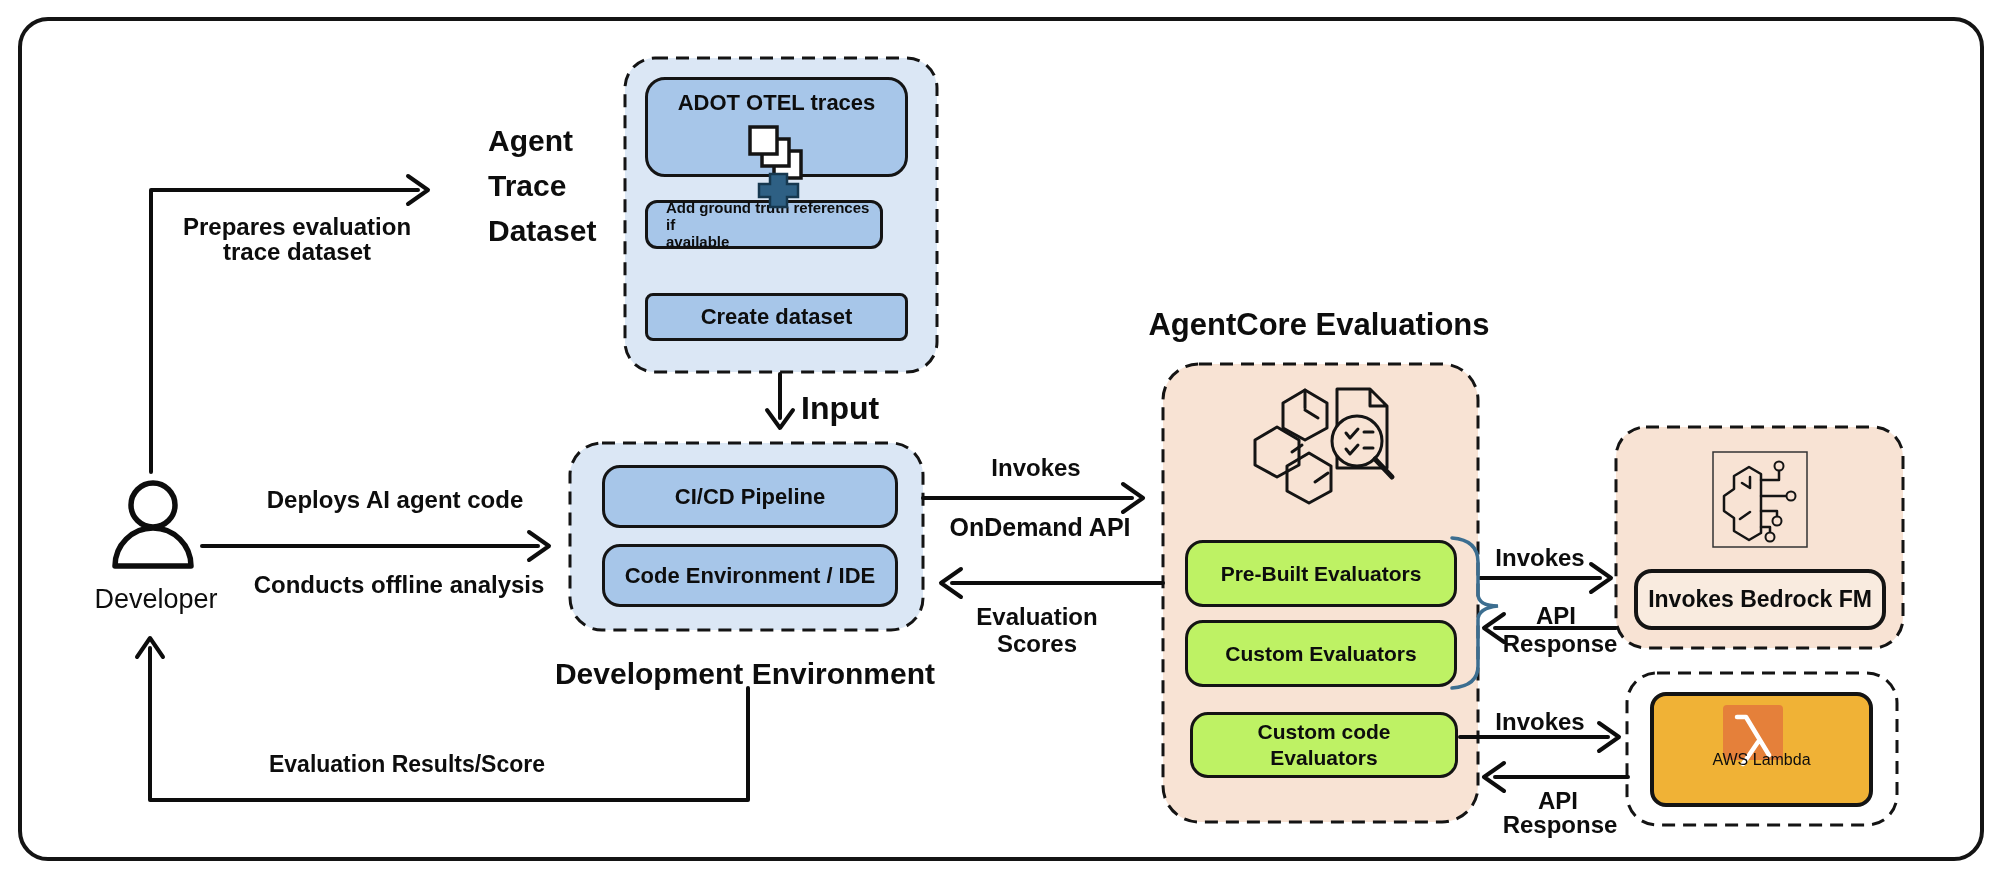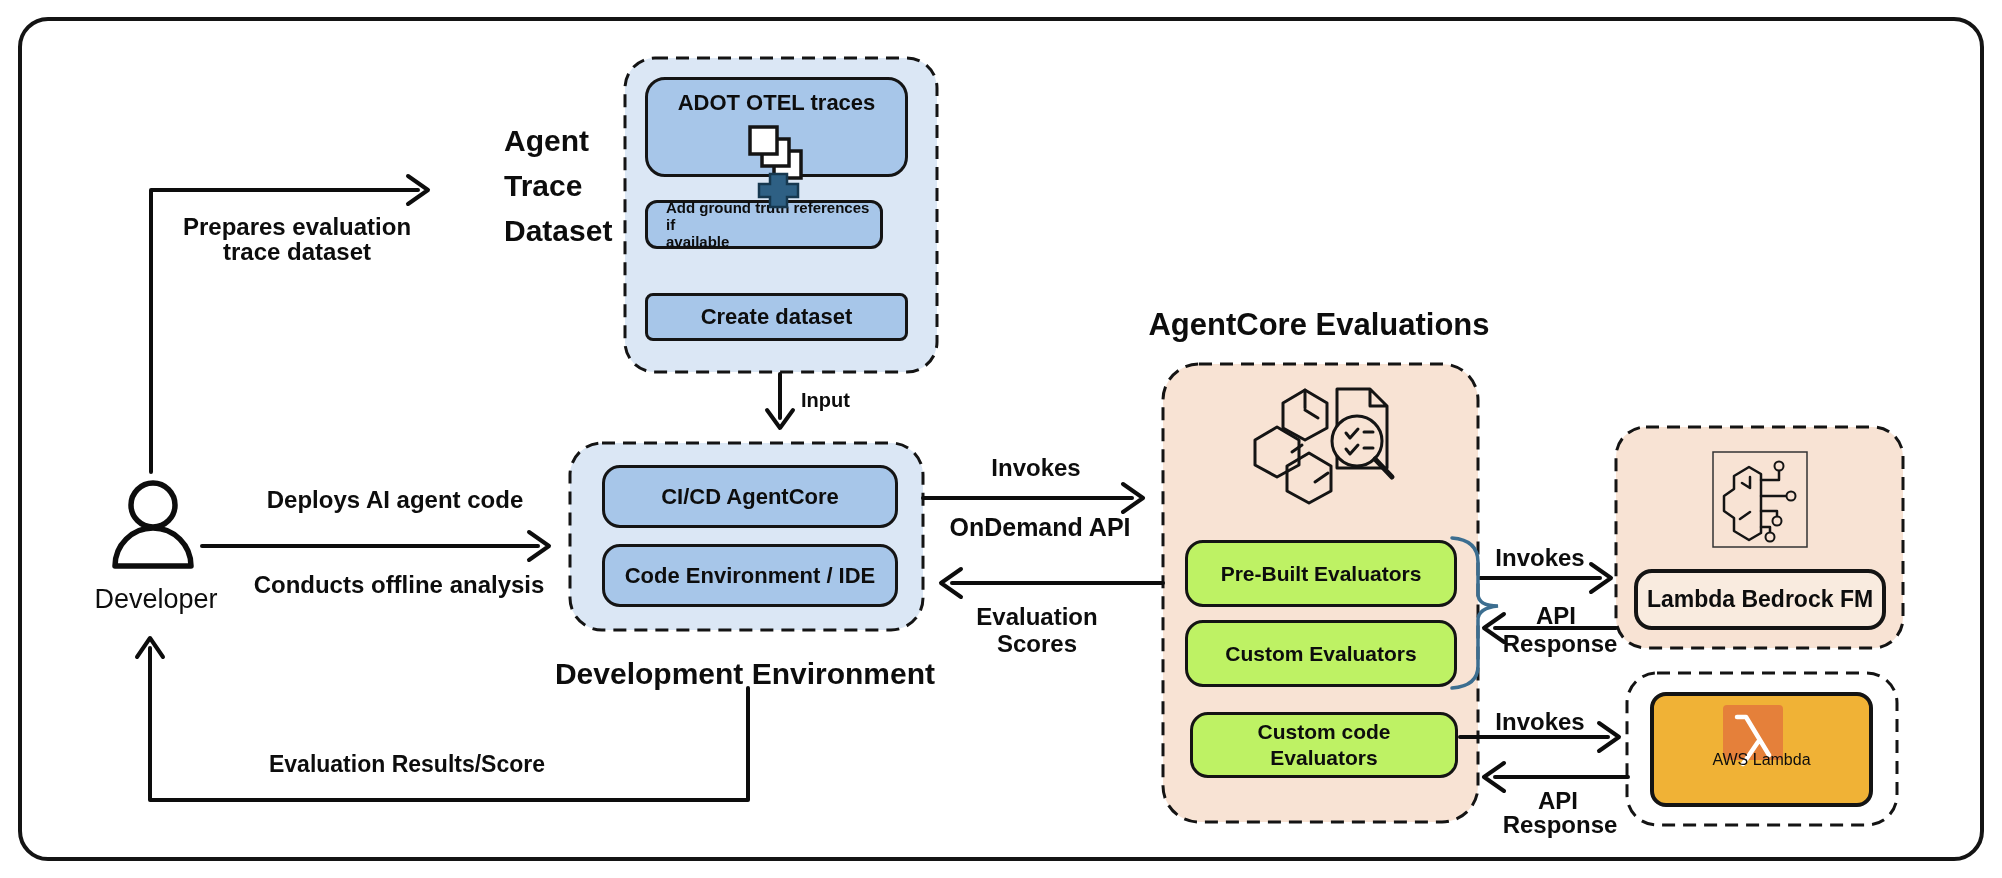--- a/index.html
+++ b/index.html
@@ -42,29 +42,29 @@
   #customcode-box{left:1190px;top:712px;width:268px;height:66px;border-radius:18px;
             font-size:21px;font-weight:600;line-height:26px;}
   #bedrock-box{left:1634px;top:569px;width:252px;height:61px;background:#f9ebdf;
             border-radius:18px;border-width:4px;font-size:23px;font-weight:700;}
   #lambda-box{left:1650px;top:692px;width:223px;height:115px;background:#f0b236;
             border-radius:16px;border-width:4px;}
   
   .lbl{line-height:1.25;}
   .pre{white-space:pre-line;}
   .ctr{text-align:center;}
-  #atd-title{left:504px;top:118px;width:170px;font-size:30px;font-weight:700;line-height:45px;}
+  #atd-title{left:488px;top:118px;width:170px;font-size:30px;font-weight:700;line-height:45px;}
   #deveng-title{left:545px;top:655px;width:400px;font-size:30px;font-weight:700;}
   #agentcore-title{left:1119px;top:306px;width:400px;font-size:31px;font-weight:700;}
   #developer-label{left:66px;top:583px;width:180px;font-size:27px;font-weight:500;}
   #prepares-label{left:147px;top:214px;width:300px;font-size:24px;font-weight:600;line-height:25px;}
   #deploys-label{left:245px;top:485px;width:300px;font-size:24px;font-weight:600;}
   #conducts-label{left:249px;top:570px;width:300px;font-size:24px;font-weight:600;}
   #evalresults-label{left:257px;top:750px;width:300px;font-size:23px;font-weight:600;}
-  #input-label{left:801px;top:388px;width:120px;font-size:20px;font-weight:600;}
+  #input-label{left:801px;top:388px;width:120px;font-size:32px;font-weight:600;}
   #invokes1-label{left:936px;top:453px;width:200px;font-size:24px;font-weight:600;}
   #ondemand-label{left:920px;top:512px;width:240px;font-size:25px;font-weight:600;}
   #evalscores-label{left:937px;top:603px;width:200px;font-size:24px;font-weight:600;line-height:27px;}
   #invokes2-label{left:1465px;top:543px;width:150px;font-size:24px;font-weight:600;}
   #api1-label{left:1481px;top:601px;width:150px;font-size:24px;font-weight:600;}
   #resp1-label{left:1485px;top:629px;width:150px;font-size:24px;font-weight:600;}
   #invokes3-label{left:1465px;top:707px;width:150px;font-size:24px;font-weight:600;}
   #api2-label{left:1483px;top:786px;width:150px;font-size:24px;font-weight:600;}
   #resp2-label{left:1485px;top:810px;width:150px;font-size:24px;font-weight:600;}
   #lambda-label{left:1650px;top:750px;width:223px;font-size:16px;font-weight:400;}
@@ -85,37 +85,37 @@
 
   <div class="abs node blue" id="adot-box">
       <span>ADOT OTEL traces</span>
     </div>
   <div class="abs node blue pre" id="addgt-box"><span class="pre">Add ground truth references if
 available</span></div>
   <div class="abs node blue" id="create-box">
       <span>Create dataset</span>
     </div>
   <div class="abs node blue" id="cicd-box">
-      <span>CI/CD AgentCore</span>
+      <span>CI/CD Pipeline</span>
     </div>
   <div class="abs node blue" id="codeenv-box">
       <span>Code Environment / IDE</span>
     </div>
   <div class="abs node peachbox" id="prebuilt-box">
       <span>Pre-Built Evaluators</span>
     </div>
   <div class="abs node peachbox" id="customeval-box">
       <span>Custom Evaluators</span>
     </div>
   <div class="abs node peachbox" id="customcode-box">
       <span class="pre">Custom code
 Evaluators</span>
     </div>
   <div class="abs node" id="bedrock-box">
-      <span>Lambda Bedrock FM</span>
+      <span>Invokes Bedrock FM</span>
     </div>
   <div class="abs node" id="lambda-box"></div>
 
   <svg class="abs" id="svg-overlay" viewBox="0 0 2002 878" xmlns="http://www.w3.org/2000/svg">
 
     <g stroke="#141414" stroke-width="3" fill="none" stroke-dasharray="13 8">
       <rect x="625" y="58" width="312" height="314" rx="30"></rect>
       <rect x="570" y="443" width="353" height="187" rx="32"></rect>
       <rect x="1163" y="364" width="315" height="458" rx="36"></rect>
       <rect x="1616" y="427" width="287" height="221" rx="30"></rect>

